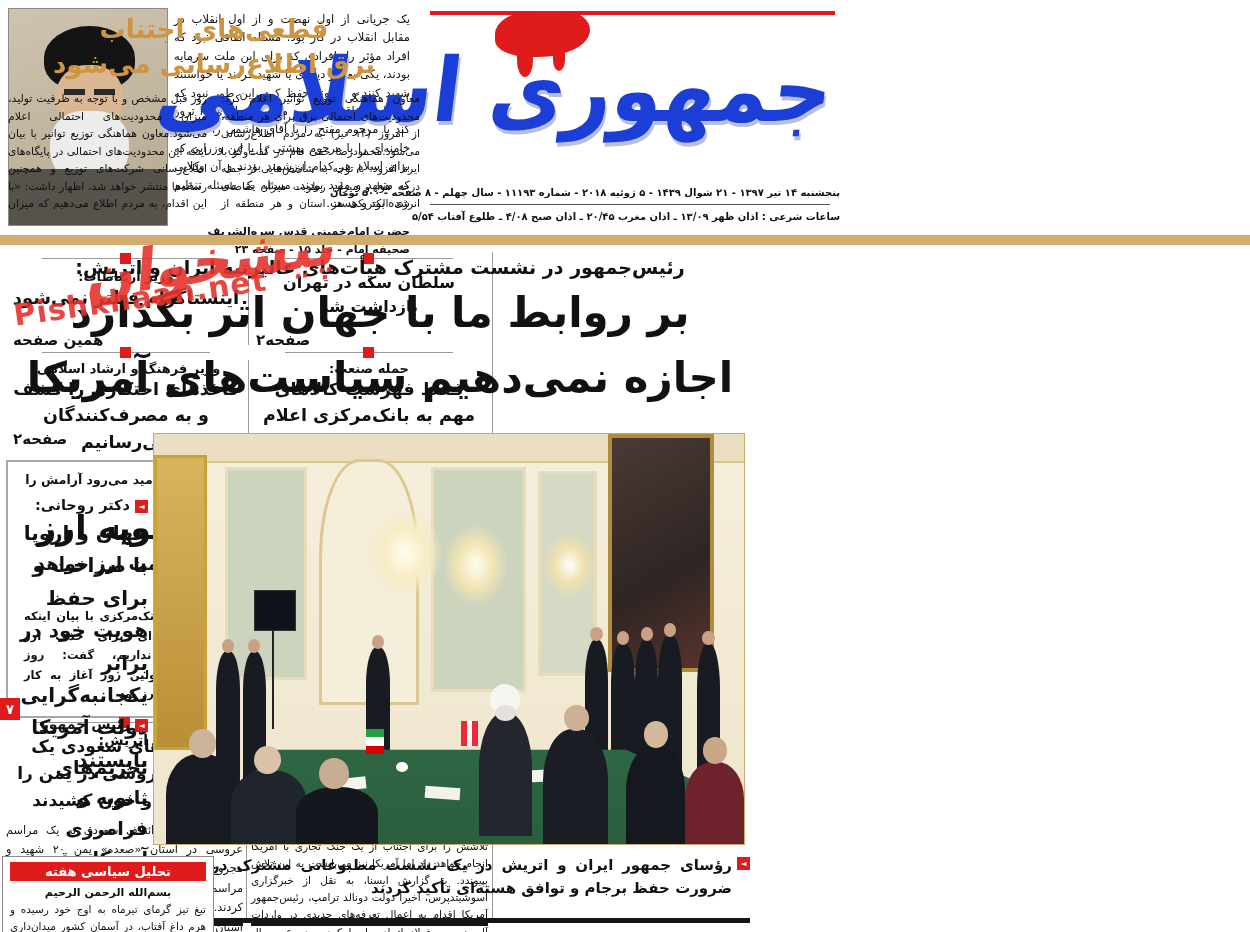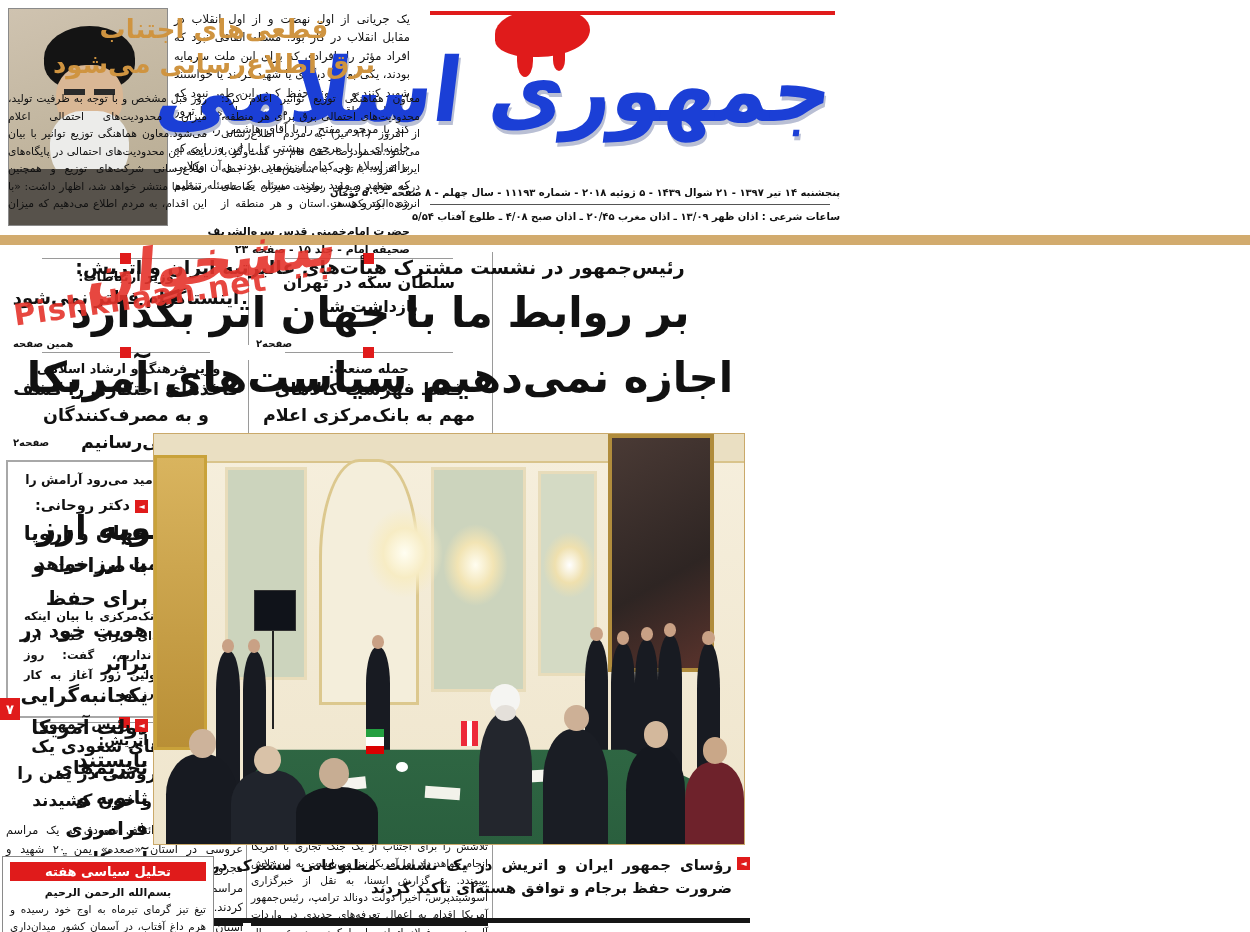--- a/index.html
+++ b/index.html
@@ -9,21 +9,21 @@
   *{margin:0;padding:0;box-sizing:border-box}
   body{background:#777;font-family:"DejaVu Sans",sans-serif;color:var(--ink)}
   .page{position:relative;width:1250px;height:932px;background:#fff;overflow:hidden;direction:rtl}
   .abs{position:absolute}
   .b{font-weight:bold}
   .j{text-align:justify}
   .rule{border-top:1.5px solid #9a9a9a;position:relative}
   .sq{position:absolute;width:11px;height:11px;background:var(--brand-red);top:-6px;right:50%;margin-right:-5px}
   .mk{display:inline-flex;align-items:center;justify-content:center;width:13px;height:13px;background:var(--brand-red);color:#fff;font-size:8px;flex:none;margin-left:5px;vertical-align:middle}
   .mk::before{content:"\25C4"}
-  .pageref{font-size:10px;font-weight:bold}
+  .pageref{font-size:15px;font-weight:bold}
   .vline{width:1px;background:#9a9a9a}
   .blackbar{height:5px;background:#151515}
   
   .logo-text{font-size:82px;font-weight:bold;color:var(--logo-blue);white-space:nowrap;transform:skewX(-7deg) scaleY(1.08);text-shadow:2px 3px 0 #b9bfd4;letter-spacing:-2px}
   .redbar{position:absolute;height:4px;background:var(--brand-red)}
   .drip{position:absolute;background:var(--brand-red);border-radius:45% 30% 60% 40%/55% 45% 65% 40%}
   .drip2{position:absolute;background:var(--brand-red);border-radius:0 0 50% 50%}
   
   .photo{overflow:hidden;border:1px solid #caa96a;background:linear-gradient(#f6efdd,#efe5cc)}
   .g{position:absolute;width:4%;background:#181b22;border-radius:45% 45% 6% 6%/28% 28% 4% 4%}

